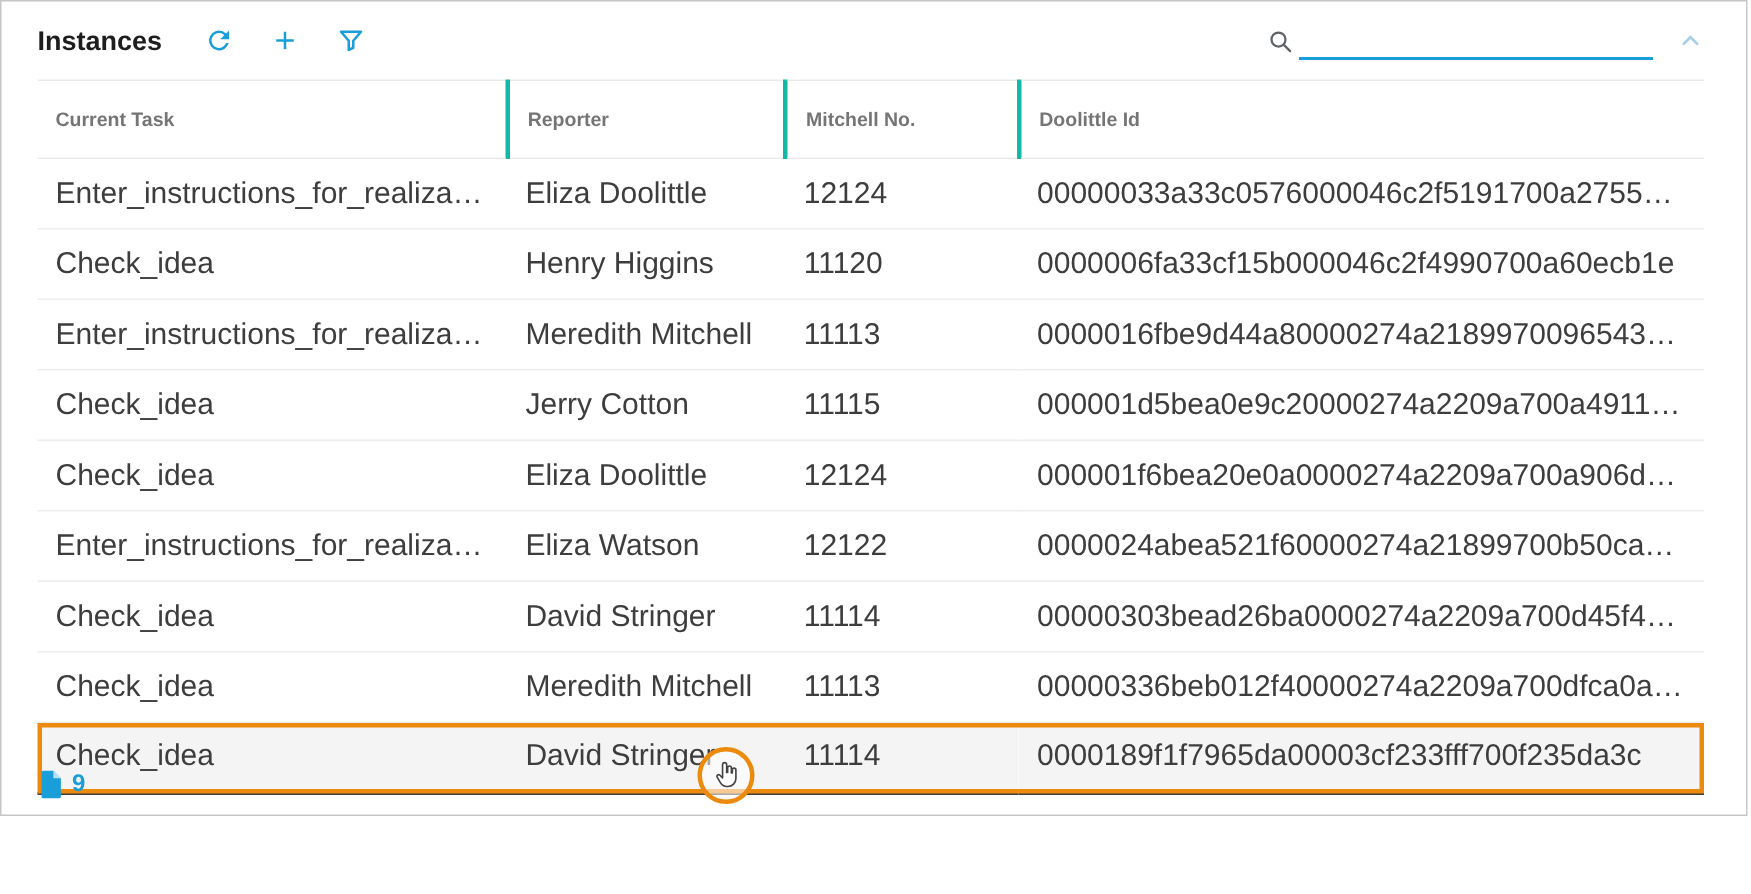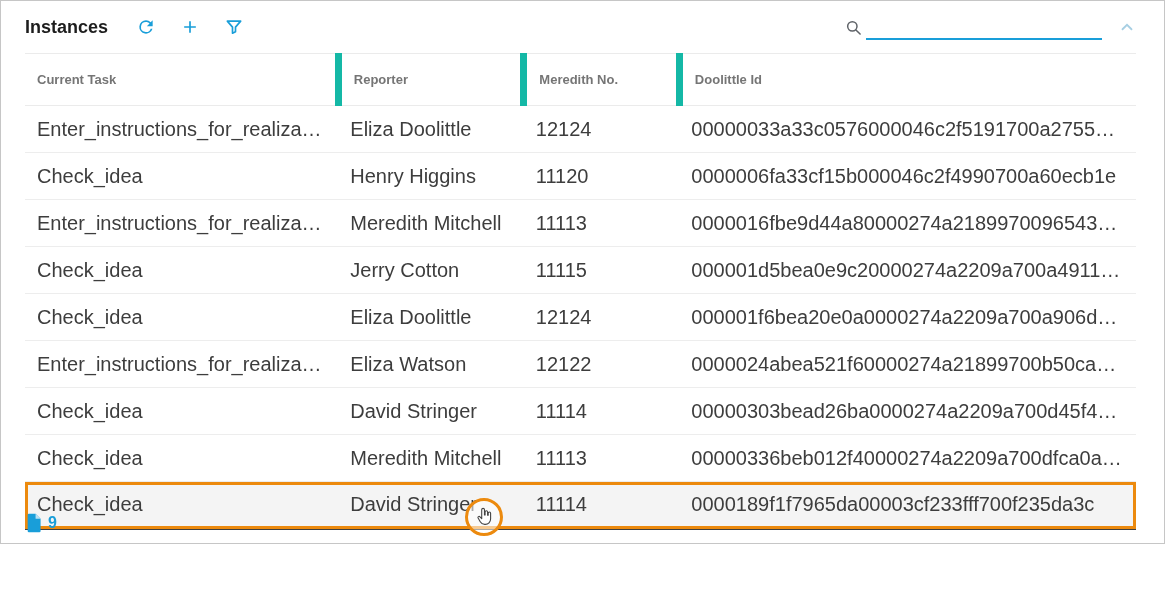--- a/index.html
+++ b/index.html
@@ -56,21 +56,21 @@
     table-layout:fixed;
   }
   thead th{
     height:52px;
     text-align:left;vertical-align:middle;
     font-weight:700;font-size:13px;color:var(--header-text);
     padding:0 12px;
     border-top:1px solid var(--line);
     border-bottom:1px solid var(--line);
   }
-  thead th + th{border-left:7px solid #14b8a6;}
+  thead th + th{border-left:3px solid #14b8a6;}
   tbody td{
     height:47px;
     padding:0 12px;
     font-size:20px;color:var(--cell-text);
     vertical-align:middle;
     border-bottom:1px solid #ededed;
     overflow:hidden;white-space:nowrap;text-overflow:ellipsis;
   }
   tbody tr{cursor:pointer;}
   tbody tr:last-child td{border-bottom:2px solid #3f3f3f;}
@@ -141,21 +141,21 @@
     <colgroup>
       <col style="width:28.2%">
         <col style="width:16.7%">
         <col style="width:14.0%">
         <col style="width:41.1%">
     </colgroup>
     <thead>
       <tr>
         <th>Current Task</th>
         <th>Reporter</th>
-        <th>Meredith No.</th>
+        <th>Mitchell No.</th>
         <th>Doolittle Id</th>
       </tr>
     </thead>
     <tbody>
     <tr>
       <td>Enter_instructions_for_realization</td>
       <td>Eliza Doolittle</td>
       <td>12124</td>
       <td>00000033a33c0576000046c2f5191700a27554c8</td>
     </tr>

